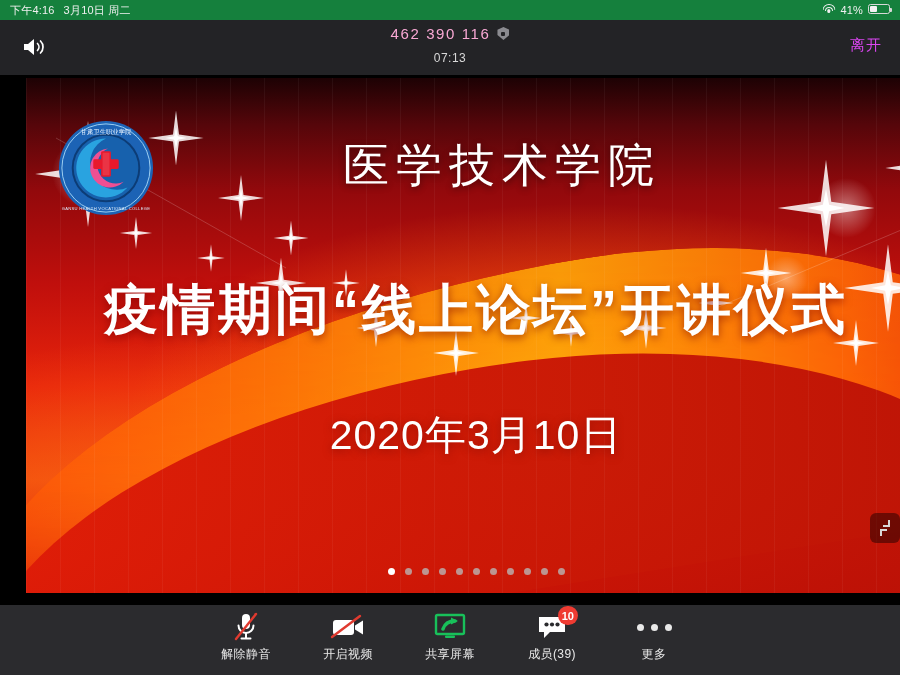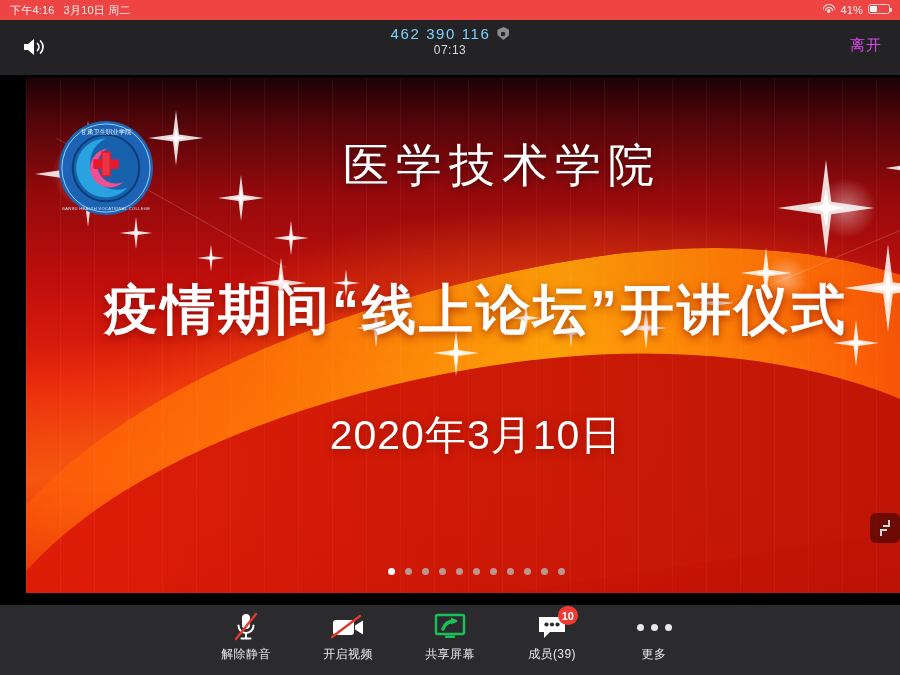--- a/index.html
+++ b/index.html
@@ -6,21 +6,21 @@
   html, body {
     width:900px; height:675px; overflow:hidden;
     background:#000;
     font-family:"Liberation Sans","DejaVu Sans",sans-serif;
   }
   #app { position:relative; width:900px; height:675px; background:#000; }
 
   
   .statusbar{
     position:absolute; top:0; left:0; width:900px; height:20px;
-    background:#ef4444; color:#f0f0f0;
+    background:#15803d; color:#f0f0f0;
     display:flex; align-items:center; justify-content:space-between;
     padding:0 10px; font-size:11px; letter-spacing:.2px;
   }
   .sb-left{ display:flex; align-items:center; gap:9px; }
   .sb-right{ display:flex; align-items:flex-start; gap:5px; }
   .wifi-icon{ display:inline-block; width:13px; height:10px; position:relative; }
   .wifi-icon i{ position:absolute; border:1.4px solid #f0f0f0; border-bottom:none;
      border-radius:50% 50% 0 0 / 100% 100% 0 0; left:50%; transform:translateX(-50%); }
   .wifi-icon i:nth-child(1){ width:13px; height:6px; top:0; }
   .wifi-icon i:nth-child(2){ width:8px; height:4px; top:2.6px; }
@@ -38,28 +38,28 @@
     background:#232326; color:#fff;
   }
   .speaker-btn{
     position:absolute; left:18px; top:12px; width:34px; height:30px;
     display:flex; align-items:center; justify-content:center; cursor:pointer;
   }
   .meetinfo{
     position:absolute; left:0; right:0; top:5px; text-align:center;
     pointer-events:none;
   }
-  .meet-id{ font-size:15px; letter-spacing:1.6px; color:#7dd3fc;
+  .meet-id{ font-size:15px; letter-spacing:1.6px; color:#f9a8d4;
      display:inline-flex; align-items:center; gap:7px; }
   .shield{ display:inline-block; width:12px; height:13px; background:#8b8b90;
      -webkit-clip-path:polygon(50% 0,100% 22%,100% 62%,50% 100%,0 62%,0 22%);
      clip-path:polygon(50% 0,100% 22%,100% 62%,50% 100%,0 62%,0 22%); position:relative; }
   .shield::after{ content:""; position:absolute; left:50%; top:50%;
      transform:translate(-50%,-50%); width:4px; height:4px; background:#232326; border-radius:1px;}
-  .meet-timer{ font-size:12px; color:#d9d9d9; margin-top:0; letter-spacing:.5px; }
+  .meet-timer{ font-size:12px; color:#d9d9d9; margin-top:8px; letter-spacing:.5px; }
   .leave-btn{
     position:absolute; right:18px; top:16px; color:#d946ef;
     font-size:15px; letter-spacing:1px; cursor:pointer;
   }
 
   
   .stage{ position:absolute; top:75px; left:0; width:900px; height:530px; background:#000;margin-left:26px; }
   .slide{
     position:absolute; top:3px; left:0; width:900px; height:515px; overflow:hidden;
     background:

